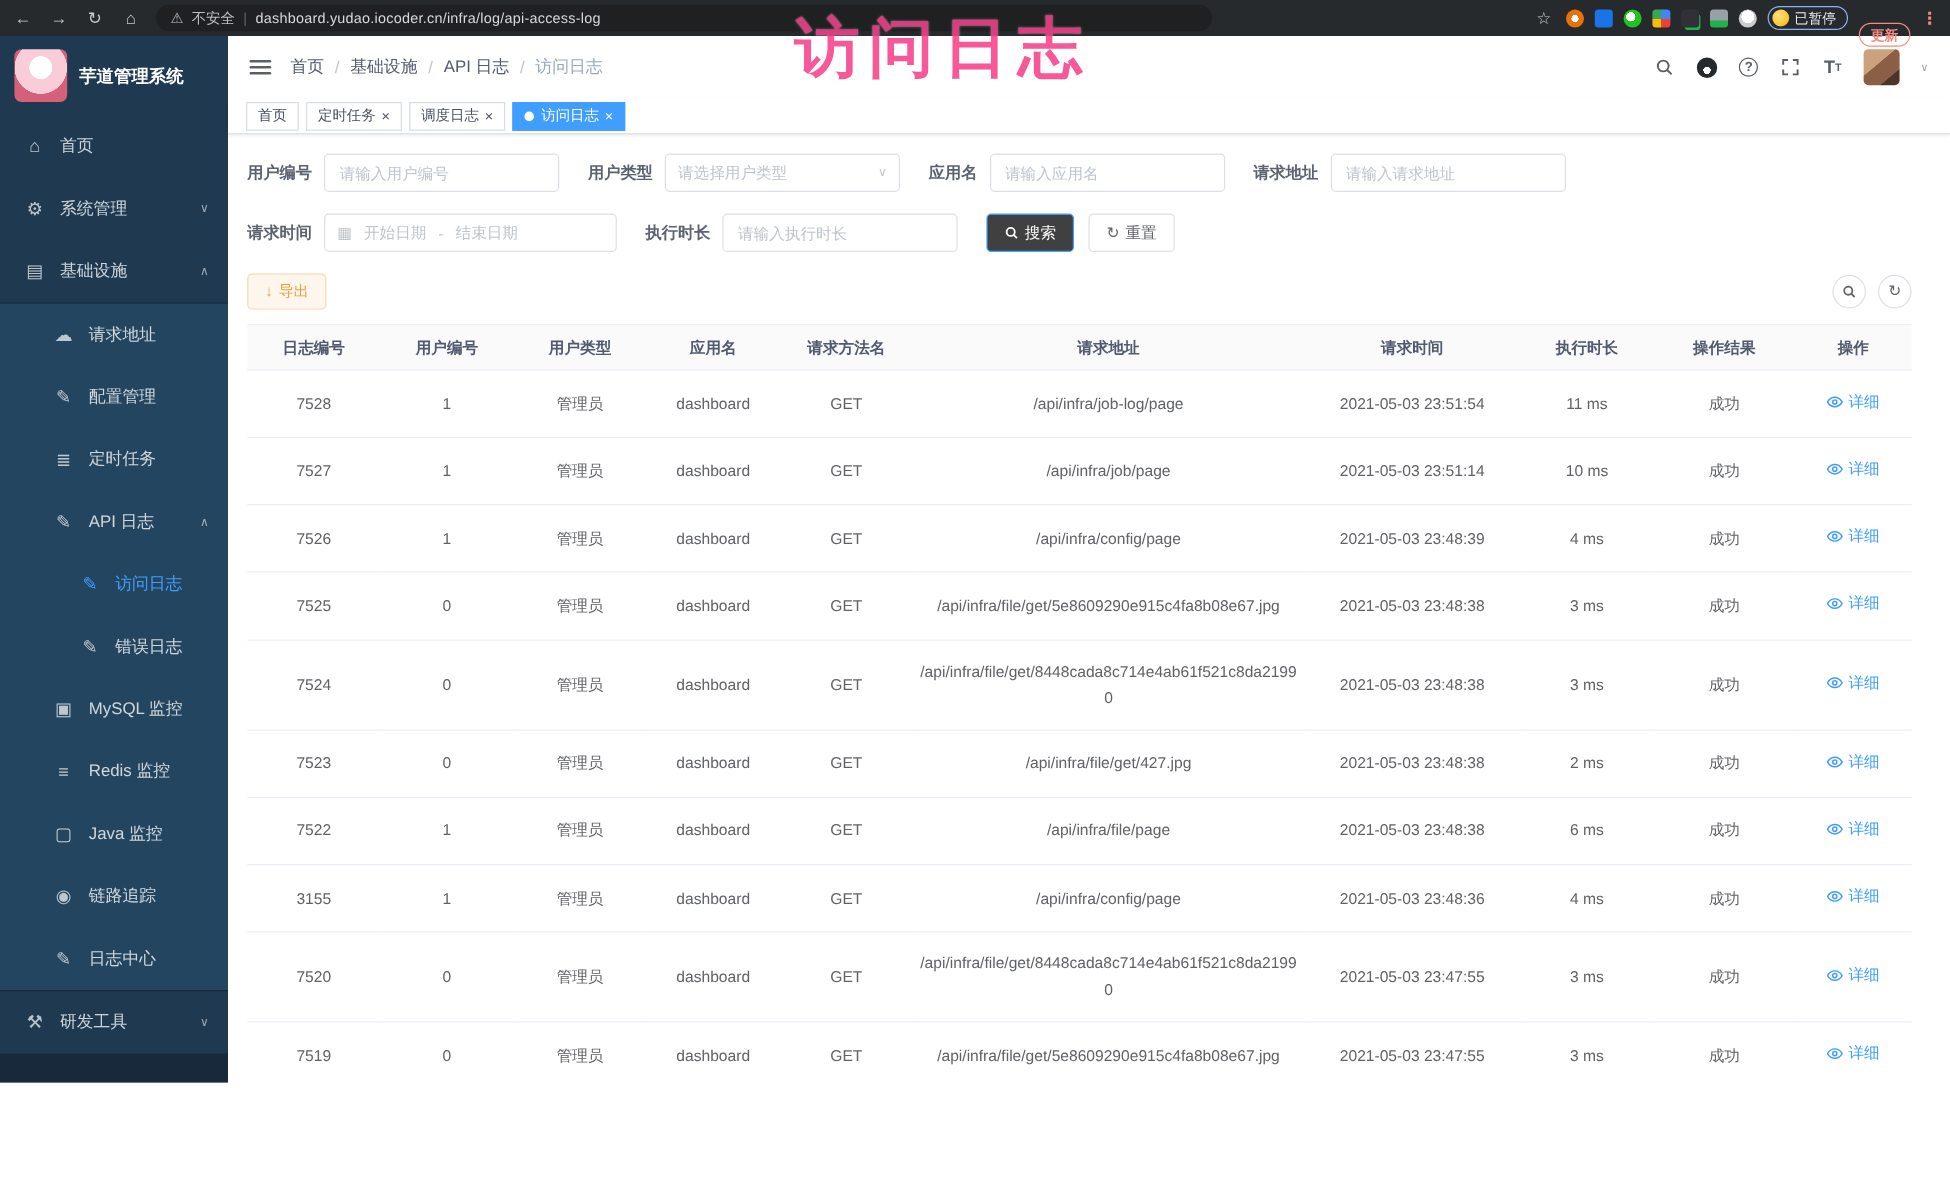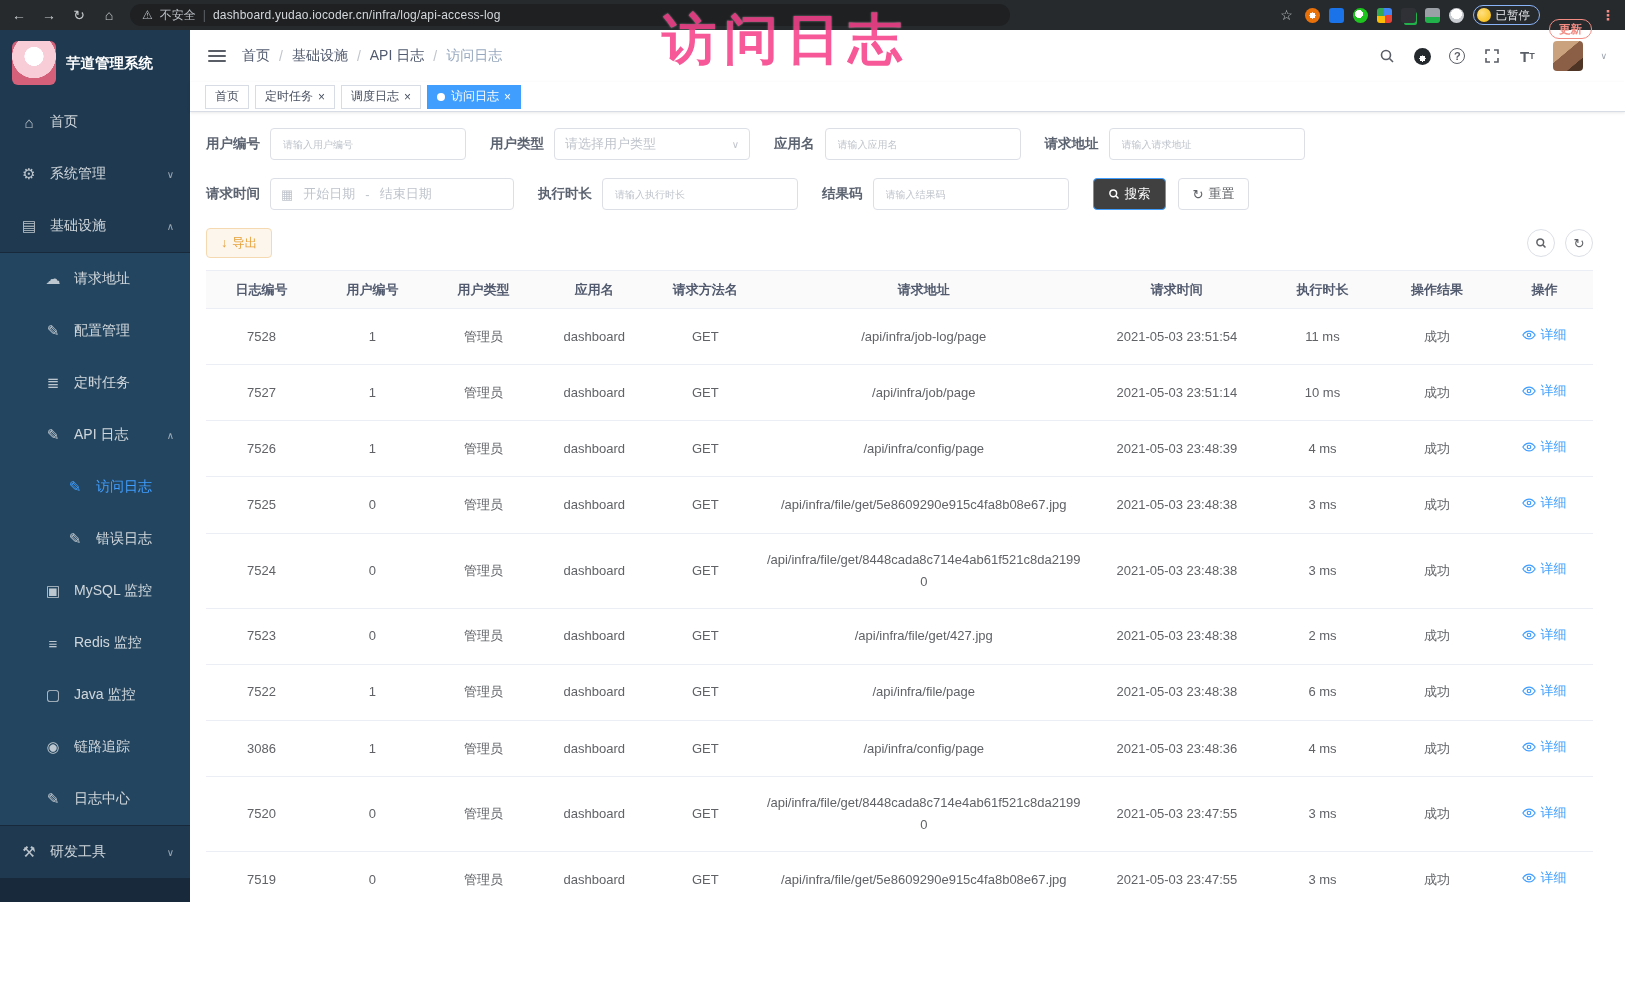--- a/index.html
+++ b/index.html
@@ -77,21 +77,21 @@
   .tag .x { font-size:12px; line-height:1; }
   .tag.active { background:#409eff; border-color:#409eff; color:#fff; }
   .tag.active::before { content:""; width:8px; height:8px; border-radius:50%; background:#fff; margin-right:1px; }
 
   
   .content { flex:1; padding:16px 32px 0 16px; position:relative; overflow:hidden; }
   .filter-row { display:flex; align-items:center; margin-bottom:18px; flex-wrap:nowrap; }
   .f-item { display:flex; align-items:center; margin-right:24px; }
   .f-label { font-size:13.5px; color:#5b6270; font-weight:bold; margin-right:10px; white-space:nowrap; }
   .inp { height:32px; border:1px solid #dcdfe6; border-radius:4px; padding:0 12px;
-    font-size:10px; color:#606266; width:196px; font-family:inherit; }
+    font-size:13px; color:#606266; width:196px; font-family:inherit; }
   .inp::placeholder { color:#bfc4cc; }
   .select-box { width:196px; height:32px; border:1px solid #dcdfe6; border-radius:4px;
     display:flex; align-items:center; padding:0 10px; color:#bfc4cc; font-size:13px; cursor:pointer; }
   .select-box .sel-caret { margin-left:auto; font-size:10px; color:#c0c4cc; }
   .date-range { width:244px; height:32px; border:1px solid #dcdfe6; border-radius:4px;
     display:flex; align-items:center; gap:10px; padding:0 10px; font-size:13px; color:#bfc4cc; }
   .cal-icon { color:#c0c4cc; font-size:13px; }
   .btn { height:32px; border-radius:4px; border:1px solid #dcdfe6; background:#fff;
     display:inline-flex; align-items:center; gap:5px; padding:0 14px; font-size:13px;
     color:#606266; cursor:pointer; font-family:inherit; }
@@ -335,24 +335,20 @@
             <span class="cal-icon">▦</span>
             <span>开始日期</span>
             <span>-</span>
             <span>结束日期</span>
           </div>
         </div>
         <div class="f-item">
           <span class="f-label">执行时长</span>
           <input class="inp" placeholder="请输入执行时长" style="">
         </div>
-        <div class="f-item">
-          <span class="f-label">结果码</span>
-          <input class="inp" placeholder="请输入结果码" style="">
-        </div>
         <button class="btn primary">
           <svg width="12" height="12" viewBox="0 0 16 16" fill="none" stroke="#fff" stroke-width="2">
             <circle cx="7" cy="7" r="4.5"></circle>
               <line x1="10.5" y1="10.5" x2="14" y2="14"></line>
             </svg>
           <span>搜索</span>
         </button>
         <button class="btn">
           <span>↻</span>
           <span>重置</span>
@@ -525,21 +521,21 @@
               <td>成功</td>
               <td><a href="#" class="detail-link">
                   <svg width="14" height="14" viewBox="0 0 16 16" fill="none" stroke="#409eff" stroke-width="1.4">
                     <path d="M1 8s2.7-4.5 7-4.5S15 8 15 8s-2.7 4.5-7 4.5S1 8 1 8z"></path>
                     <circle cx="8" cy="8" r="2"></circle>
                   </svg>
                   <span>详细</span>
                 </a></td>
             </tr>
             <tr>
-              <td>3086</td>
+              <td>3155</td>
               <td>1</td>
               <td>管理员</td>
               <td>dashboard</td>
               <td>GET</td>
               <td class="url-cell">/api/infra/config/page</td>
               <td>2021-05-03 23:48:36</td>
               <td>4 ms</td>
               <td>成功</td>
               <td><a href="#" class="detail-link">
                   <svg width="14" height="14" viewBox="0 0 16 16" fill="none" stroke="#409eff" stroke-width="1.4">

